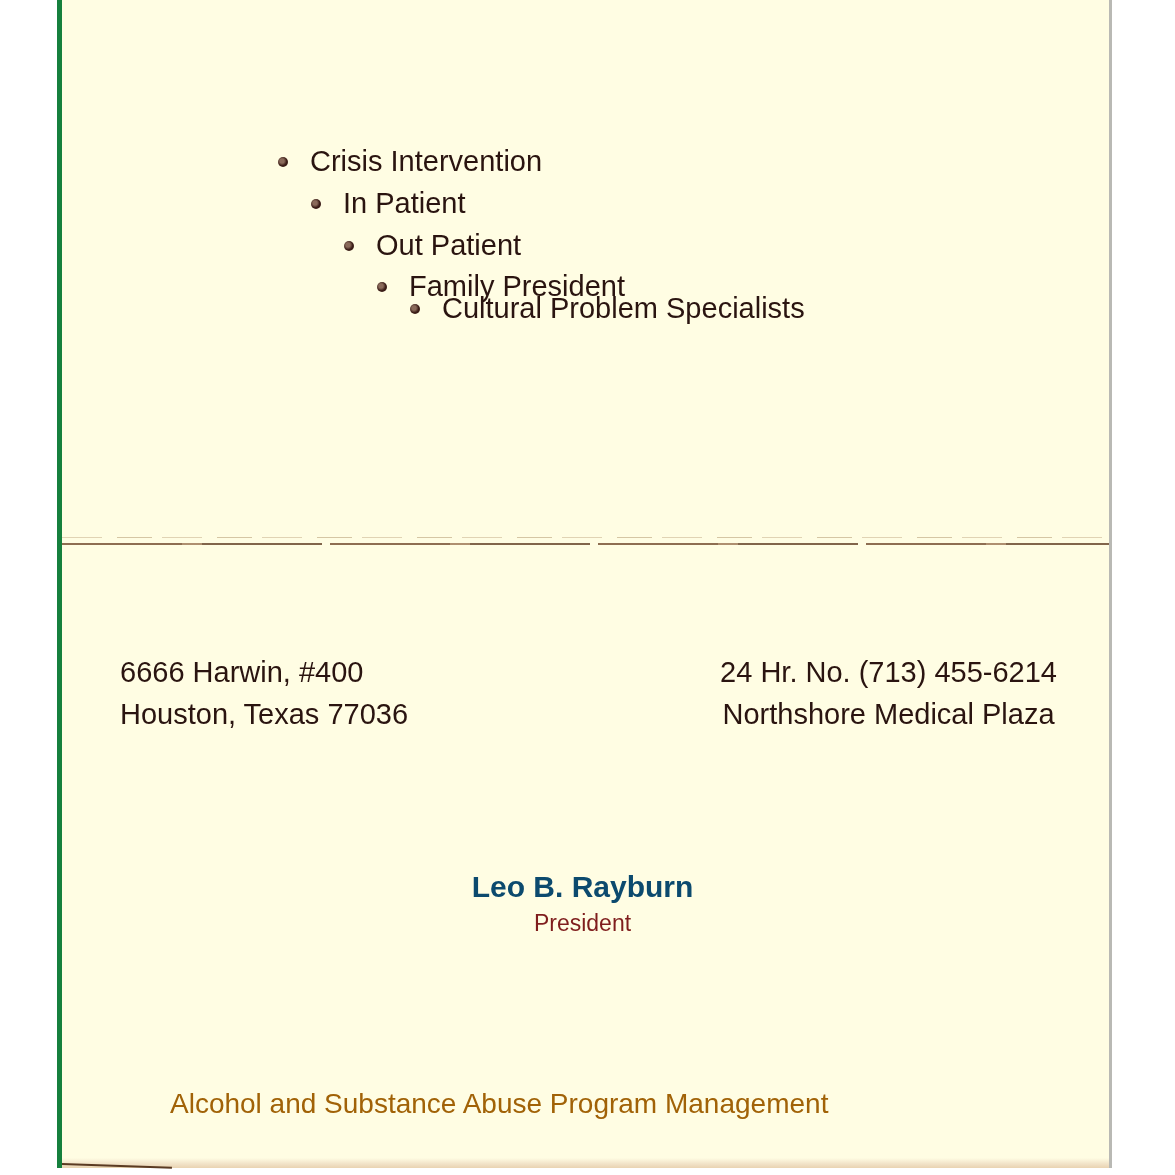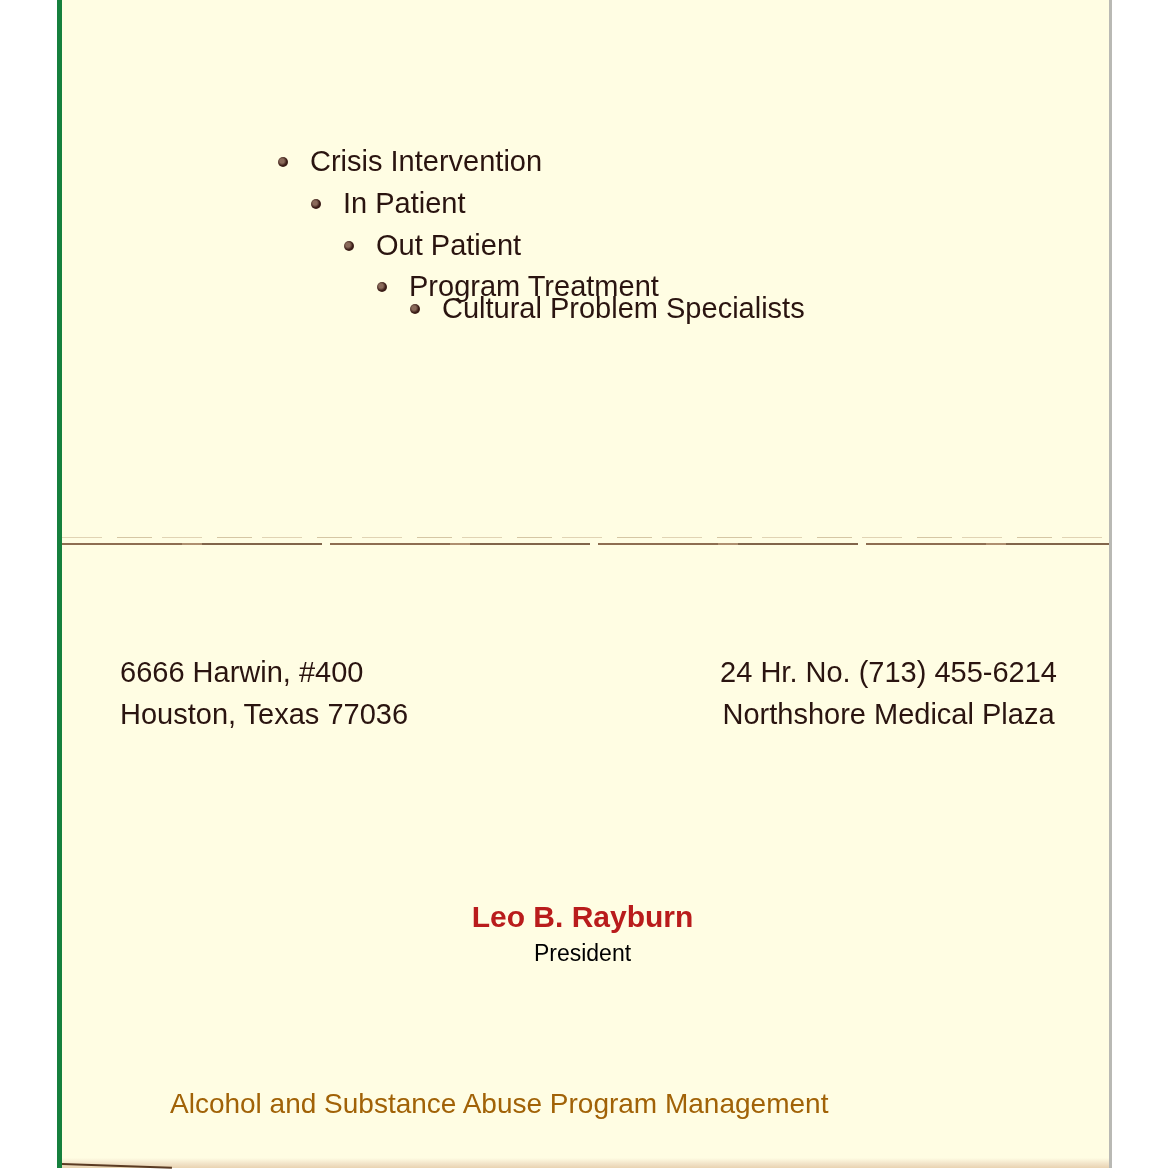--- a/index.html
+++ b/index.html
@@ -45,22 +45,22 @@
     .text { position: absolute; color: #2a1410; white-space: nowrap; }
     .bullet-row { position: absolute; display: flex; align-items: center; font-size: 29px; color: #2a1410; white-space: nowrap; }
     .dot {
       width: 10px; height: 10px; border-radius: 50%;
       background: radial-gradient(circle at 40% 40%, #8a6a5a 0 25%, #3b1d17 55%);
       margin-right: 22px;
       flex: none;
     }
     .addr { font-size: 29px; line-height: 42px; }
     .right { text-align: center; }
-    .name { font-size: 30px; font-weight: bold; color: #b91c1c; margin-top: 30px; }
-    .title { font-size: 23px; color: #000000; }
+    .name { font-size: 30px; font-weight: bold; color: #0c4a6e; }
+    .title { font-size: 23px; color: #7f1d1d; }
     .tagline { font-size: 28px; color: #a16207; }
   </style>
 </head>
 <body>
 
 <div class="card">
 
   <div>
     <div class="bullet-row" style="left:216px; top:145px;">
       <span class="dot"></span>
@@ -69,21 +69,21 @@
     <div class="bullet-row" style="left:249px; top:187px;text-align:center;">
       <span class="dot"></span>
       <span>In Patient</span>
     </div>
     <div class="bullet-row" style="left:282px; top:229px;">
       <span class="dot"></span>
       <span>Out Patient</span>
     </div>
     <div class="bullet-row" style="left:315px; top:270px;">
       <span class="dot"></span>
-      <span>Program Treatment</span>
+      <span>Family President</span>
     </div>
     <div class="bullet-row" style="left:348px; top:292px;">
       <span class="dot"></span>
       <span>Cultural Problem Specialists</span>
     </div>
   </div>
 
   <div class="fold">
     <div class="line1"></div>
     <div class="line2"></div>

